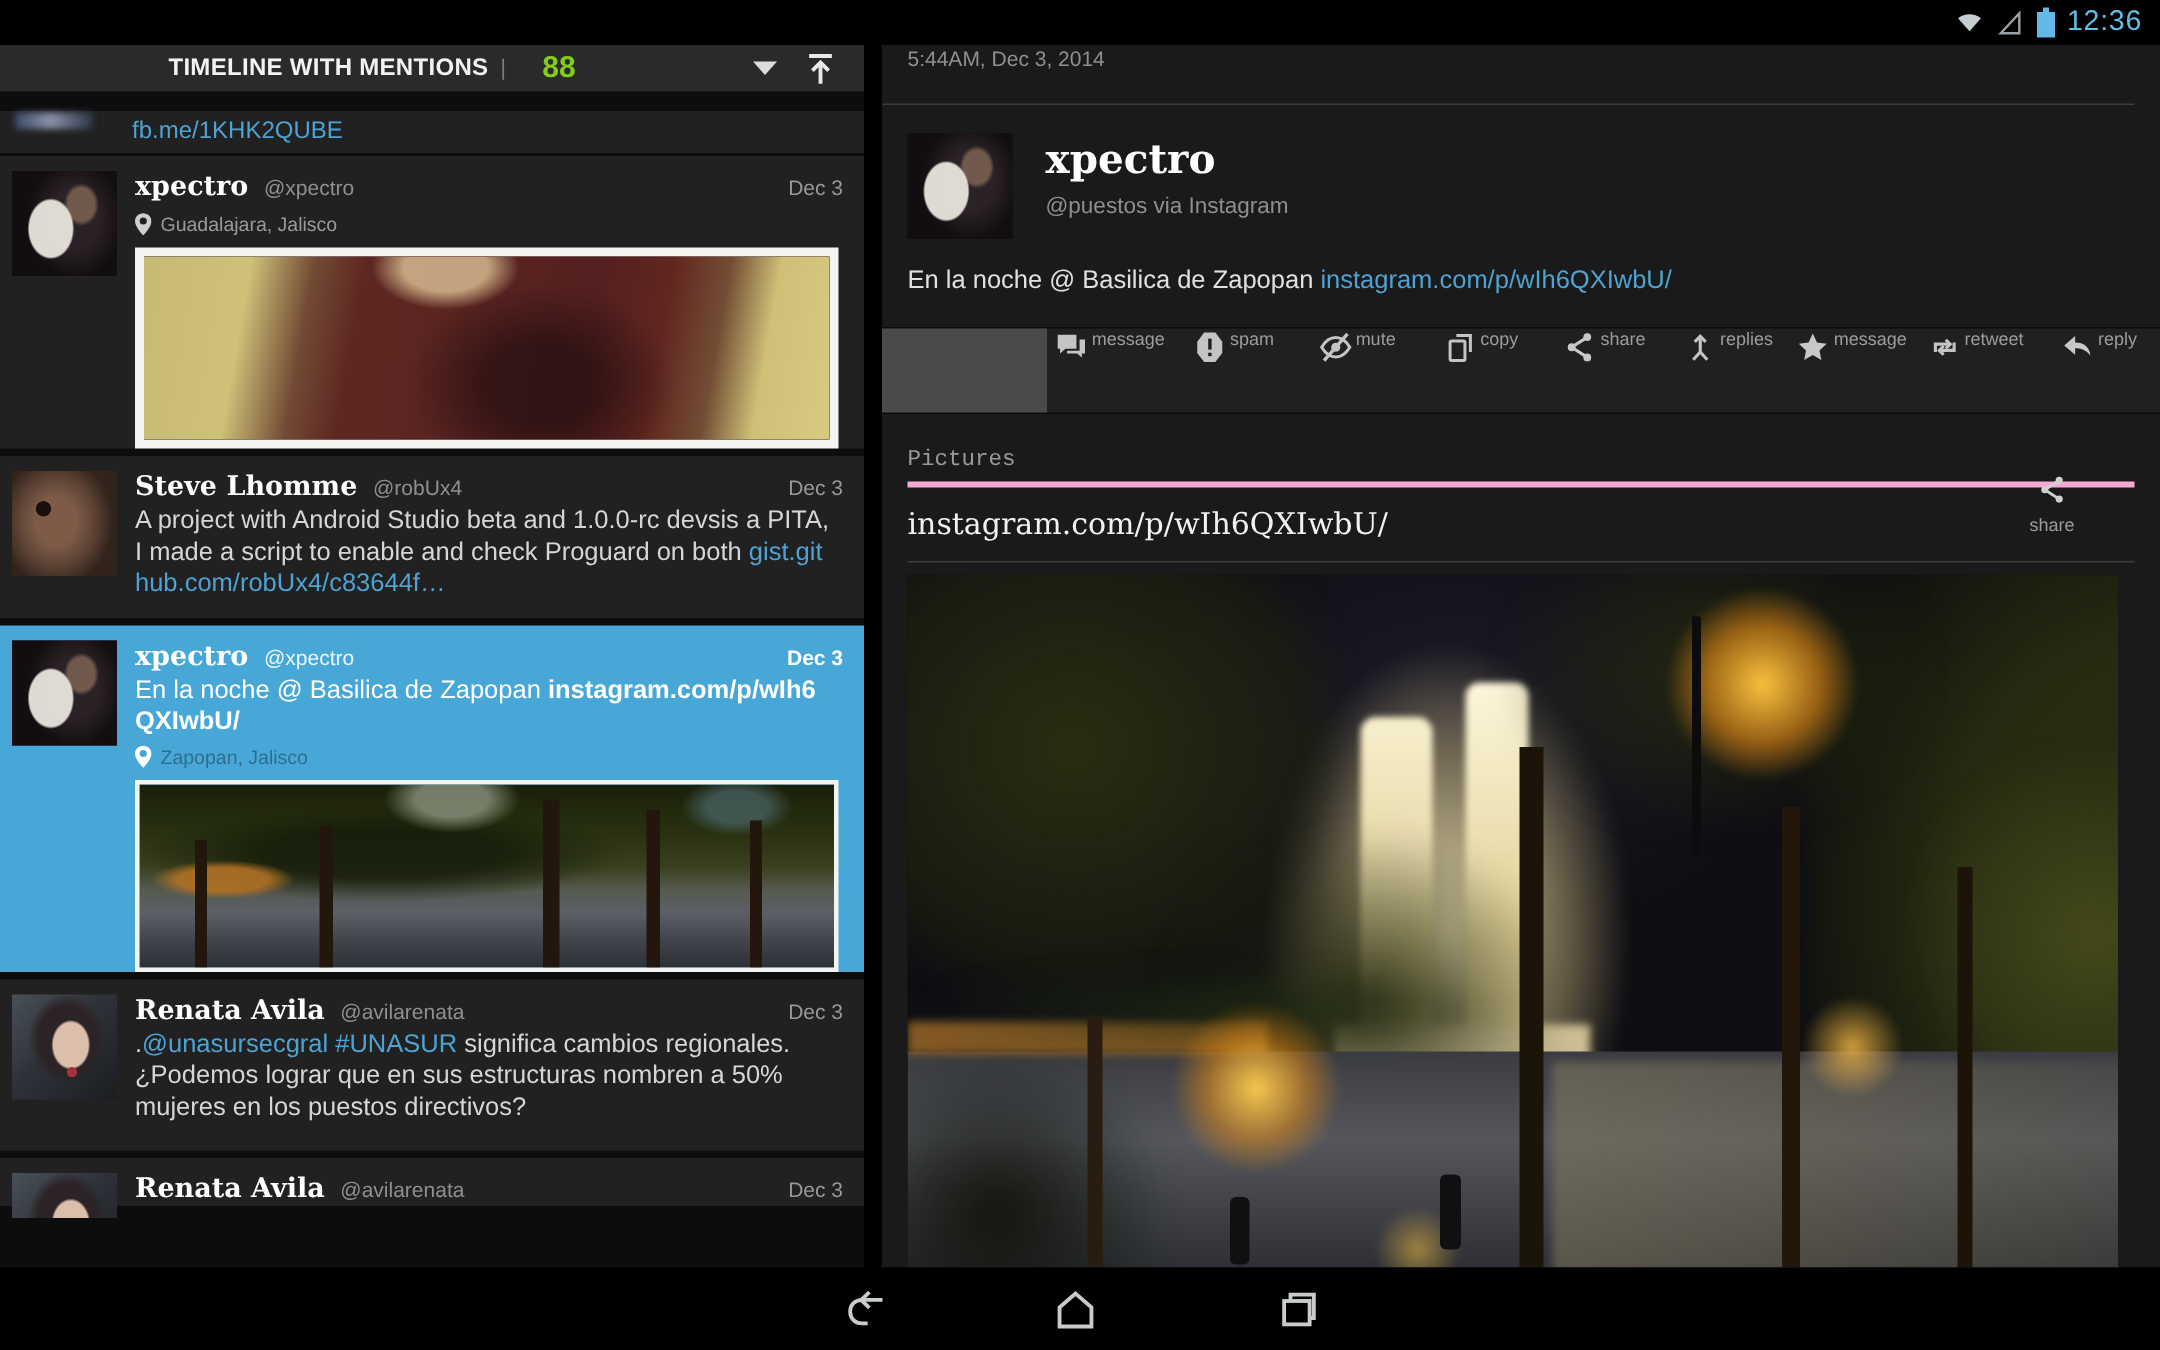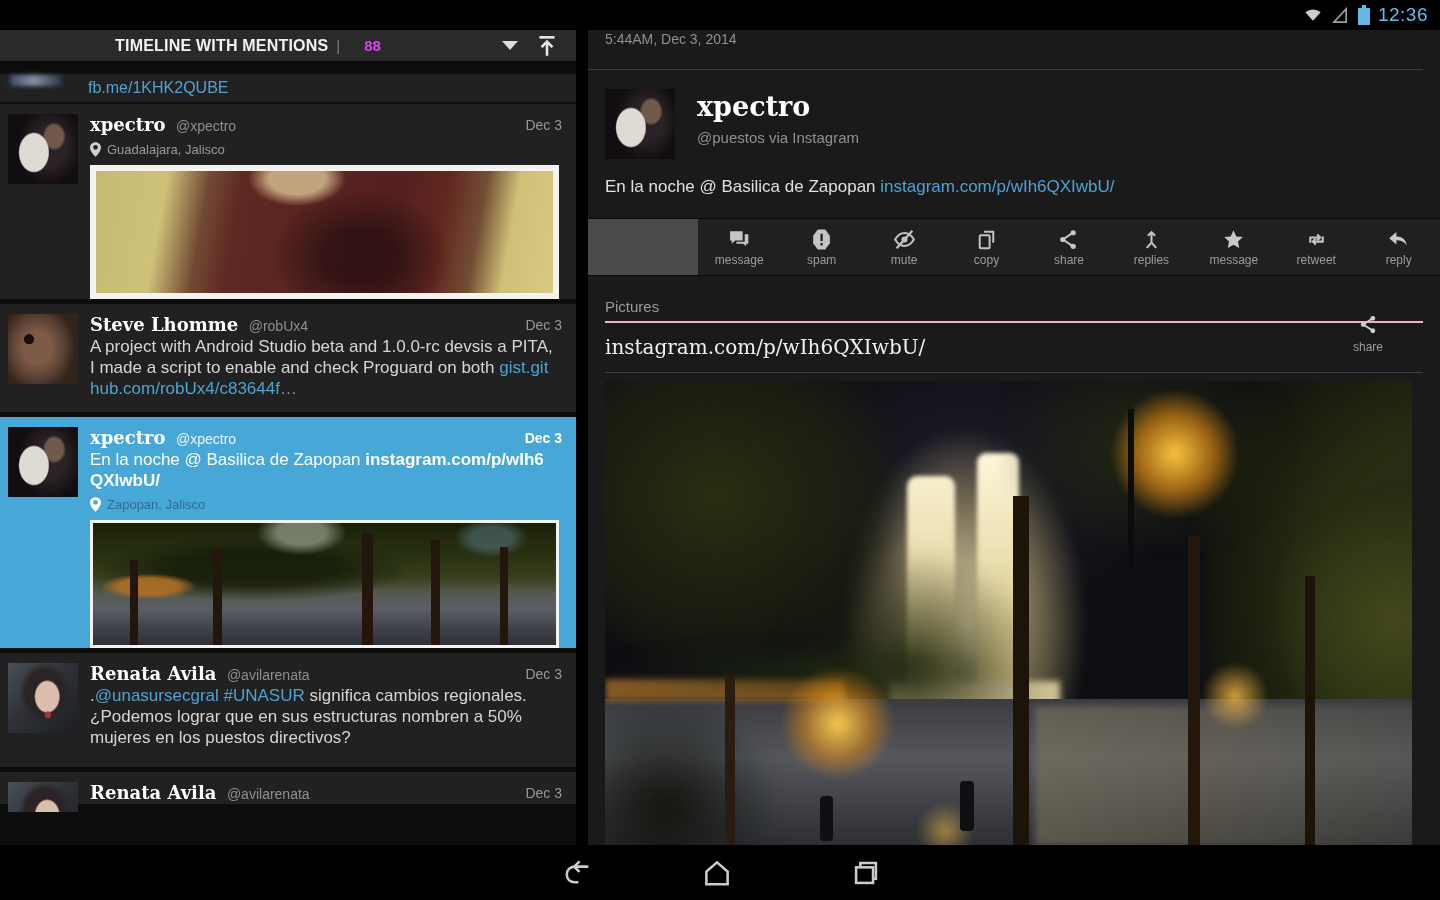--- a/index.html
+++ b/index.html
@@ -18,21 +18,21 @@
     background:#0d0d0d; overflow:hidden; }
   .right-pane { position:absolute; left:588px; top:30px; width:852px; height:815px;
     background:#1a1a1a; overflow:hidden; }
 
   
   .lp-header { position:relative; height:32px; background:#2a2a2a; border-bottom:1px solid #0a0a0a;
     display:flex; align-items:center; justify-content:center; }
   .lp-title-wrap { display:flex; align-items:center; gap:8px; transform:translateX(-40px); }
   .lp-title { color:#f2f2f2; font-size:16px; font-weight:700; letter-spacing:.2px; }
   .lp-sep { color:#7a7a7a; font-size:15px; }
-  .lp-count { color:#d946ef; font-size:15px; font-weight:700;padding-left:16px; }
+  .lp-count { color:#84cc16; font-size:20px; font-weight:700;padding-left:16px; }
   .caret-btn { position:absolute; right:58px; top:11px; width:0; height:0;
     border-left:8px solid transparent; border-right:8px solid transparent; border-top:9px solid #dcdcdc; }
   .top-btn { position:absolute; right:16px; top:3px; }
 
   
   .tweet { position:relative; background:#212121; padding:10px 10px 0 90px; margin-bottom:5px; }
   .tweet.partial { height:28px; padding:2px 10px 0 88px; margin-bottom:2px;margin-top:12px; }
   .tweet.selected { background:#47a8d8; }
   .avatar { position:absolute; left:8px; top:10px; width:70px; height:70px; }
   .av-xpectro { background:
@@ -86,25 +86,25 @@
     border-bottom:1px solid #3d3d3d; margin-right:17px; margin-left:0; }
   .rp-profile { position:relative; margin:19px 17px 0 17px; height:70px; }
   .rp-avatar { position:absolute; left:0; top:0; width:70px; height:70px; }
   .rp-name { position:absolute; left:92px; top:2px; font-family:"DejaVu Serif","Liberation Serif",serif;
     font-size:27px; color:#fff; font-weight:600; }
   .rp-meta { position:absolute; left:92px; top:40px; font-size:15px; color:#8f8f8f; }
   .rp-text { margin:18px 17px 0 17px; font-size:17px; color:#e0e0e0; height:24px; white-space:nowrap; }
   .actionbar { margin-top:17px; height:58px; background:#202020; border-top:1px solid #0a0a0a;
     border-bottom:1px solid #0a0a0a; display:flex; }
   .ab-selected { width:110px; height:100%; background:#4a4a4a; }
-  .ab-item { flex:1; display:flex; flex-direction:column; align-items:center; justify-content:center;
+  .ab-item { flex:1; display:flex; flex-direction:row; align-items:flex-start; justify-content:center;
     gap:1px; cursor:default; }
   .ab-label { font-size:12px; color:#9c9c9c; }
-  .rp-pics-label { margin:22px 17px 0 17px; font-family:Liberation Sans, sans-serif;
-    font-size:15px; color:#9a9a9a; padding-bottom:6px; border-bottom:2px solid #f9a8d4; }
+  .rp-pics-label { margin:22px 17px 0 17px; font-family:Liberation Mono, monospace;
+    font-size:15px; color:#9a9a9a; padding-bottom:6px; border-bottom:4px solid #f9a8d4; }
   .rp-linkrow { position:relative; margin:0 17px; height:50px; border-bottom:1px solid #3d3d3d; }
   .rp-link { position:absolute; left:0; top:12px; font-family:"DejaVu Serif","Liberation Serif",serif;
     font-size:20px; color:#f2f2f2; }
   .rp-share { position:absolute; right:28px; top:-10px; width:54px; text-align:center; }
   .rp-share .ab-label { display:block; margin-top:0; }
   .rp-photo { position:relative; margin:8px 28px 0 17px; height:465px; overflow:hidden;
     background:#0e0e13; }
   .ph { position:absolute; }
 
   

